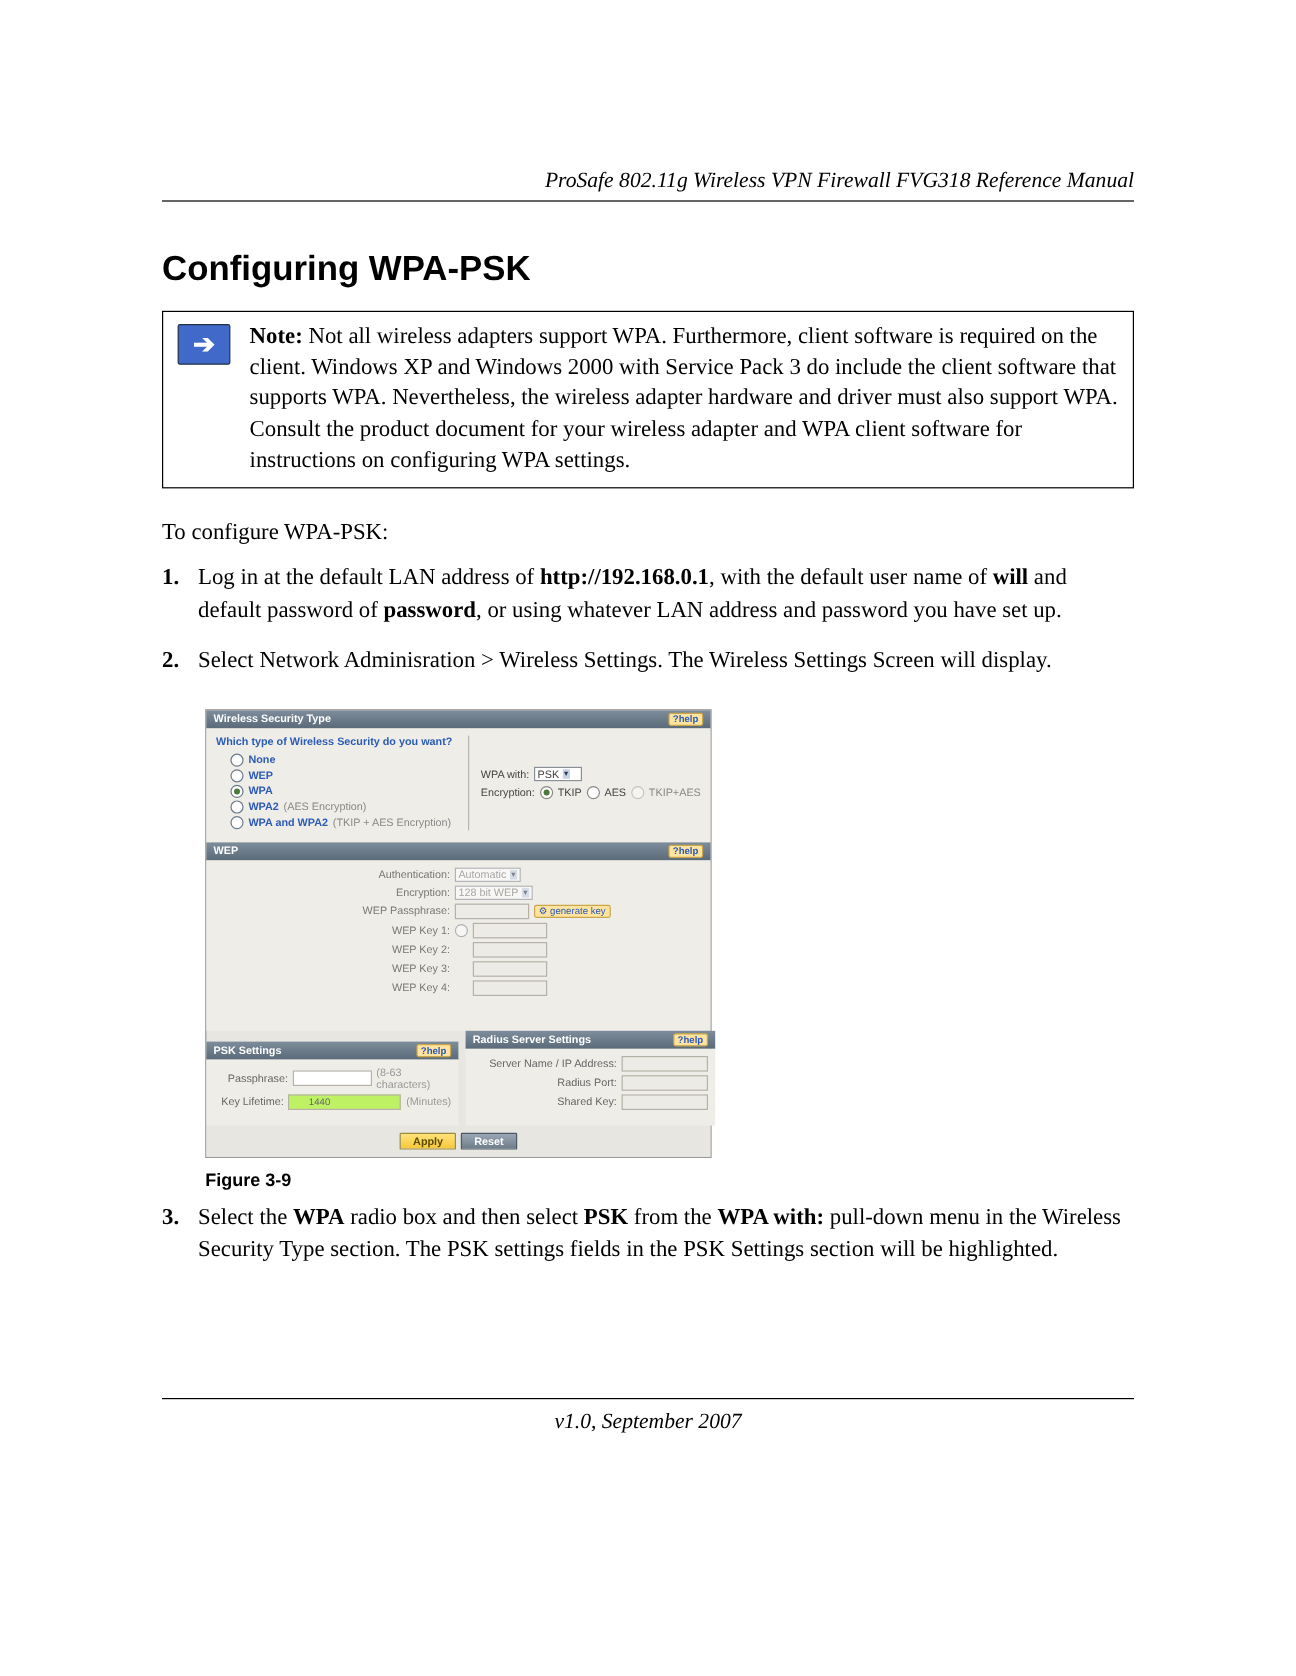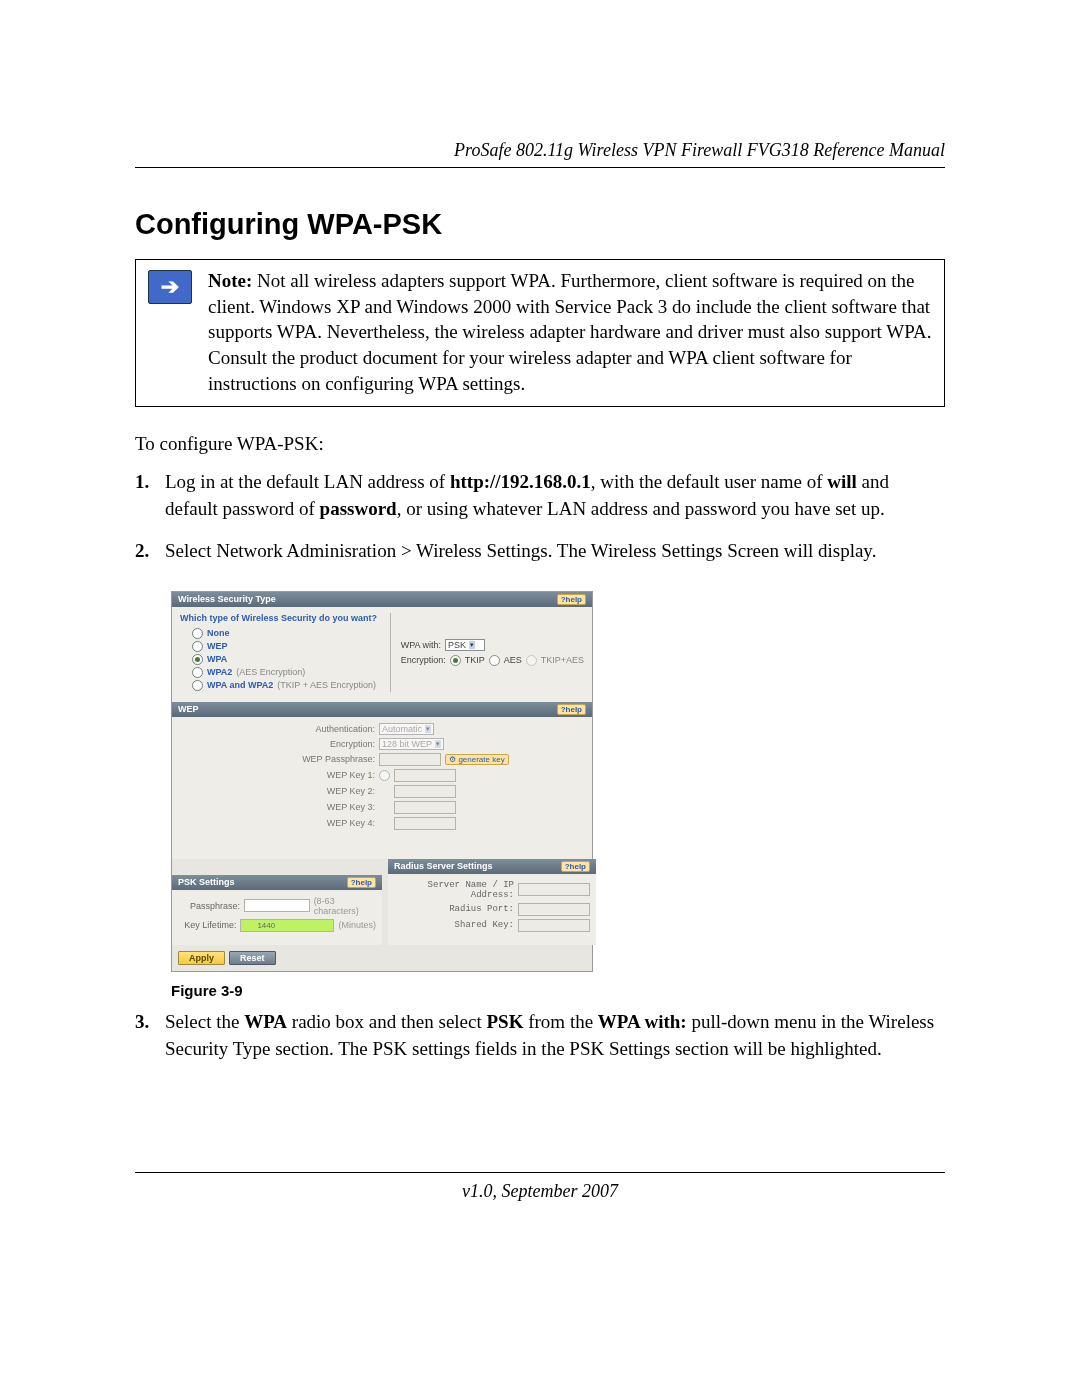--- a/index.html
+++ b/index.html
@@ -227,25 +227,26 @@
   .psk-body, .rad-body {
     background: #efede7;
     padding: 6px 6px 10px 6px;
     color: #666;
   }
   .psk-row, .rad-row {
     display: flex; align-items: center; gap: 4px; margin-bottom: 3px;
   }
   .psk-row .lbl, .rad-row .lbl { text-align: right; }
   .psk-row .lbl { width: 68px; }
-  .rad-row .lbl { width: 120px; font-family: Liberation Mono, monospace; }
+  .rad-row .lbl { width: 120px; }
   .hint { color: #999; }
   .btn-row {
     display: flex;
     gap: 4px;
+    justify-content: center;
     padding: 6px;
     background: #e8e6e0;
   }
   .btn {
     border: 1px solid #9c8b3f;
     padding: 1px 10px;
     font-size: 9px;
     font-weight: bold;
     color: #5a4a00;
     border-radius: 1px;

